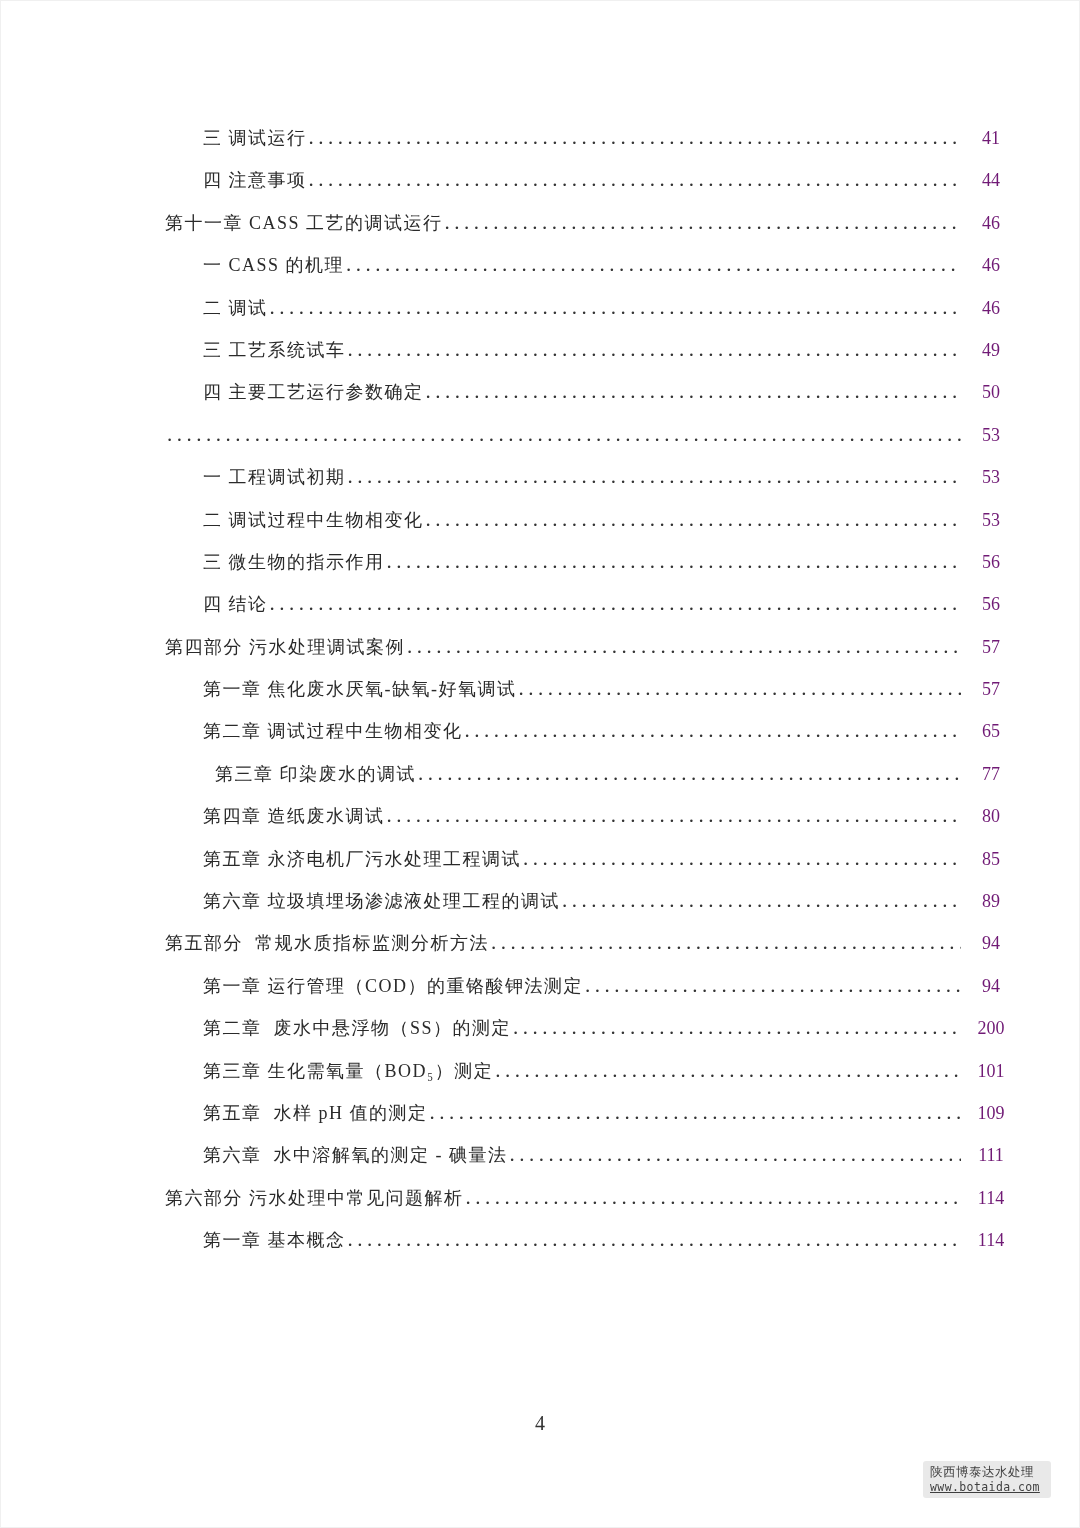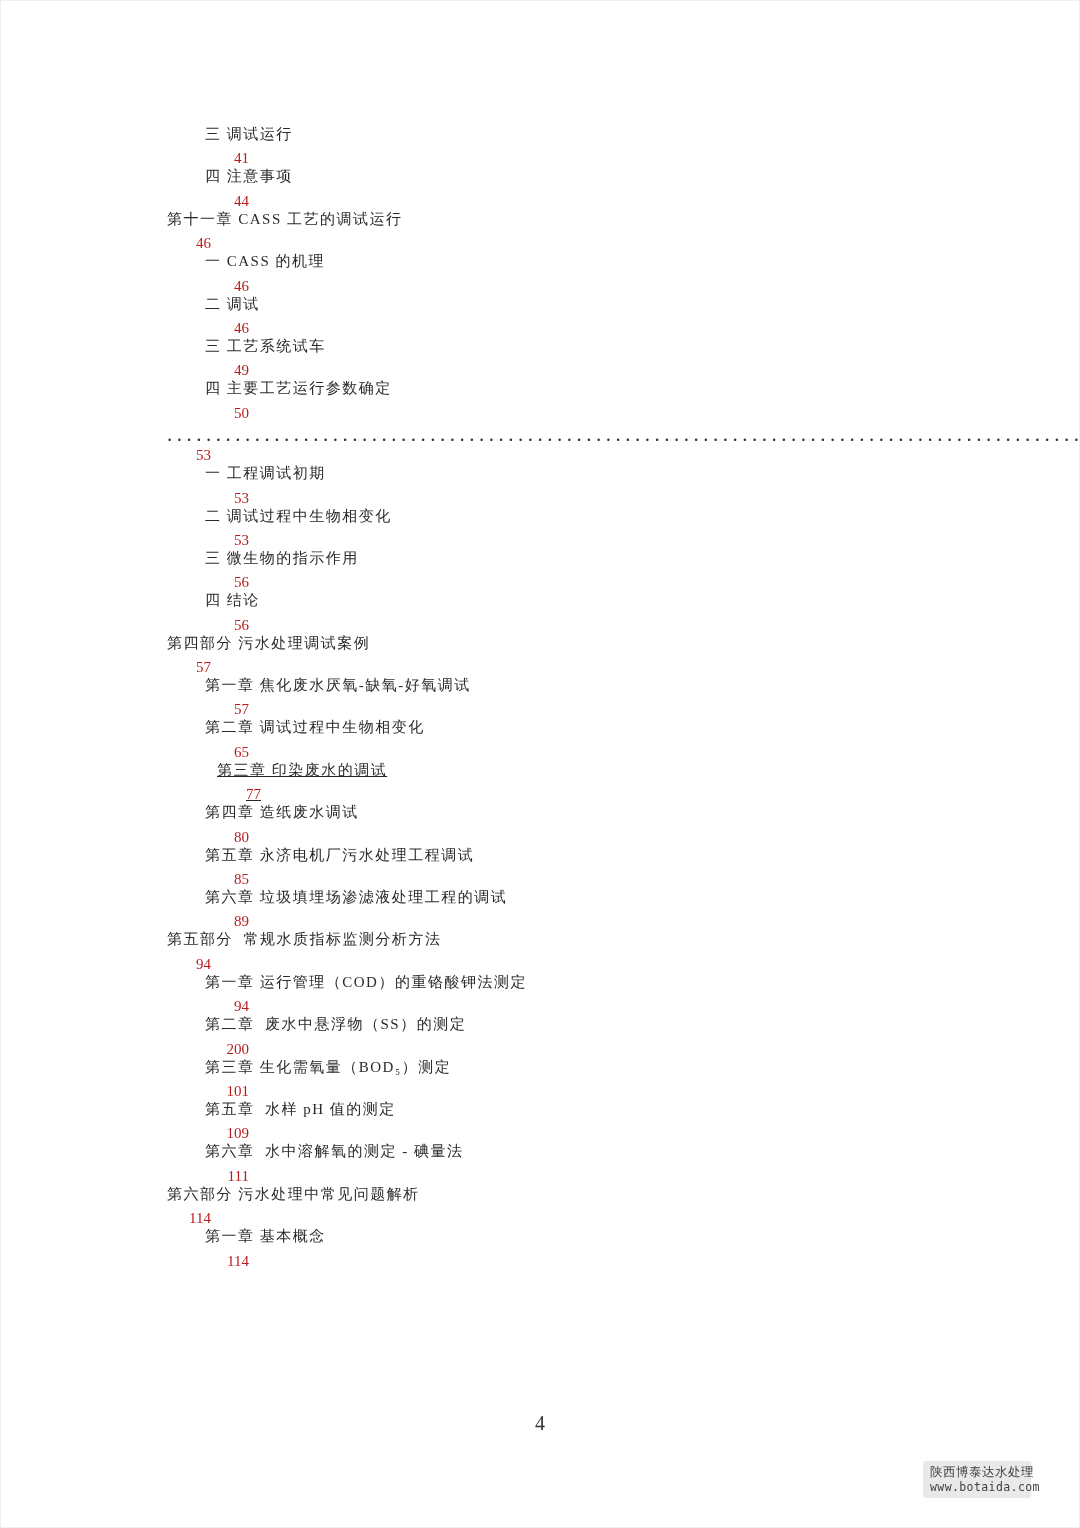--- a/index.html
+++ b/index.html
@@ -17,80 +17,80 @@
     position: absolute;
     top: 125px;
     left: 0;
     right: 0;
   }
   .toc-row {
     display: flex;
     align-items: baseline;
     height: 42.4px;
     padding-right: 67px;
-    font-size: 15px;
-    flex-direction: column;
+    font-size: 18px;
   }
   .lvl-top  { padding-left: 165px; }
   .lvl-sub  { padding-left: 203px; }
-  .lvl-sub2 { padding-left: 215px; text-decoration: underline; }
+  .lvl-sub2 { padding-left: 215px; }
   .title {
     white-space: pre;
     letter-spacing: 1.5px;
     color: #2a2a2a;
   }
   .leader {
     flex: 1;
     overflow: hidden;
     white-space: nowrap;
     margin: 0 8px 0 2px;
     color: #333333;
   }
   .leader::after {
     content: "........................................................................................................................";
     letter-spacing: 4.5px;
     font-size: 21px;
   }
   .pagenum {
     min-width: 44px;
-    text-align: right;
-    color: #b91c1c;
+    text-align: center;
+    color: #701a75;
   }
   .folio {
     position: absolute;
     top: 1412px;
     left: 0;
     width: 100%;
     text-align: center;
     font-size: 20px;
     color: #333333;
   }
   .watermark {
     position: absolute;
     left: 923px;
     top: 1461px;
-    width: 108px;
+    width: 128px;
     box-sizing: border-box;
     padding: 3px 7px 4px 7px;
     background: #e9e9e9;
     border-radius: 3px;
     color: #3f3f3f;
     line-height: 1.25;
   }
   .wm-line1 {
     font-family: "DejaVu Sans", "Liberation Sans", sans-serif;
     font-size: 12.5px;
     letter-spacing: 0.5px;
     white-space: nowrap;
   }
   .wm-line2 {
     font-family: "DejaVu Sans Mono", "Liberation Mono", monospace;
     font-size: 11.5px;
     letter-spacing: 0.4px;
     white-space: nowrap;
+    text-decoration: underline;
   }
 </style>
 </head>
 <body>
 
 <div class="page">
   <div class="toc" id="toc-list">
       <div class="toc-row lvl-sub">
         <span class="title">三 调试运行</span>
         <span class="leader"></span>

